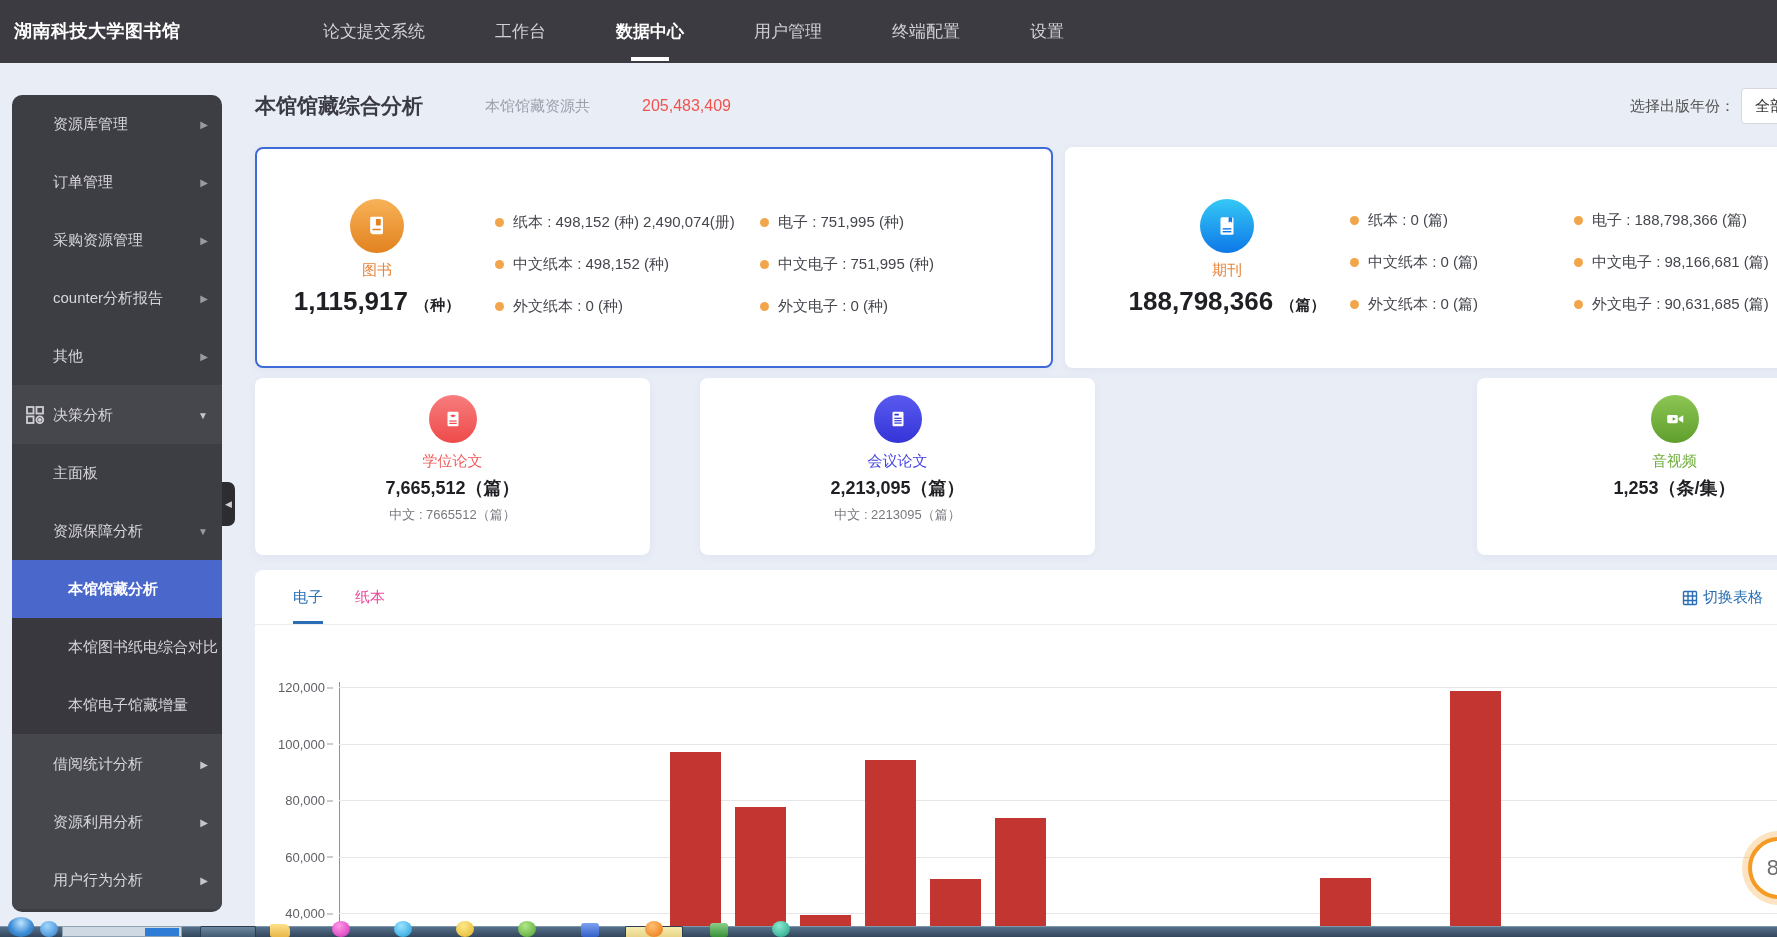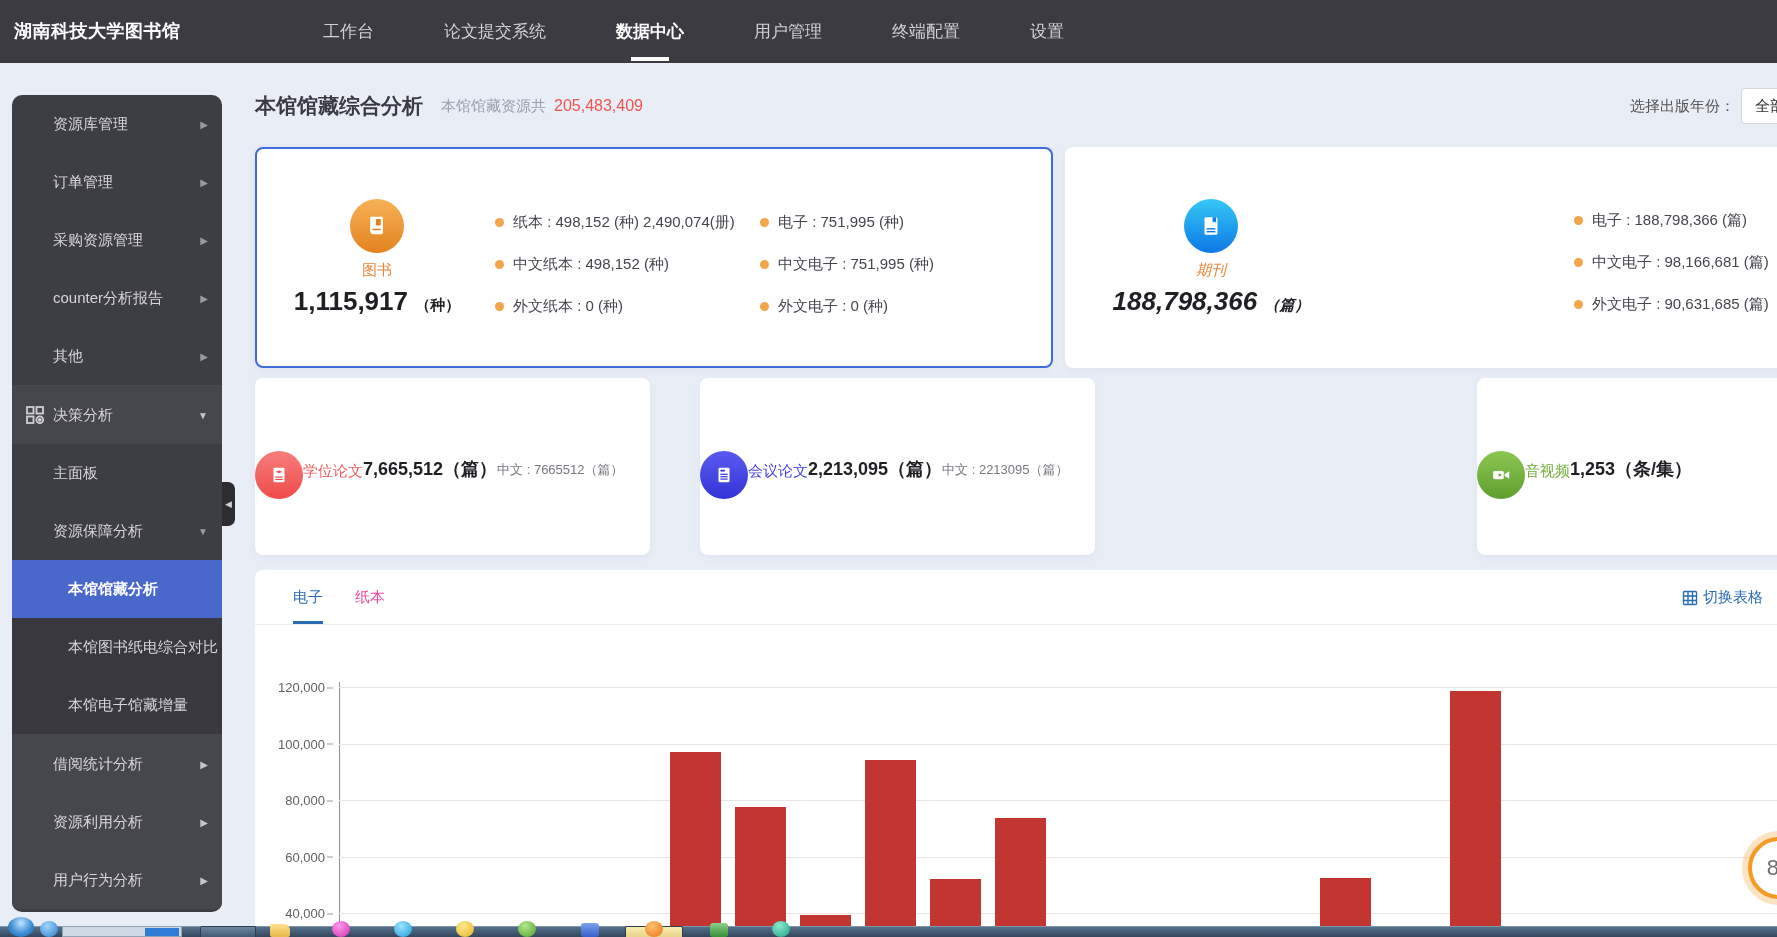--- a/index.html
+++ b/index.html
@@ -23,42 +23,42 @@
   .side-row.open { background:#46464d; }
   .side-row.sub2 { background:#38383e; }
   .side-row.active { background:#4a67cc; color:#ffffff; font-weight:bold; }
   .side-row .arr { position:absolute; right:14px; font-size:10px; color:#9a9aa0; }
   .side-row.open .arr { color:#c5c5ca; }
   .side-row .micon { position:absolute; left:12px; width:22px; height:22px; }
   .side-sep { height:1px; background:rgba(255,255,255,.06); }
   .collapse-handle { position:absolute; left:222px; top:482px; width:13px; height:44px; background:#2c2c31; border-radius:0 7px 7px 0; z-index:21; color:#cfcfd4; font-size:9px; display:flex; align-items:center; justify-content:center; cursor:pointer; }
 
   
-  .page-head { position:absolute; left:255px; top:88px; height:36px; display:flex; align-items:center; z-index:5; }
+  .page-head { position:absolute; left:255px; top:88px; height:36px; display:flex; align-items:center; z-index:5;gap:44px; }
   .page-title { font-size:21px; font-weight:bold; color:#3a3a45; }
   .page-sub { font-size:15px; color:#9aa0ab; margin-left:18px; }
   .page-total { font-size:16px; color:#f0544f; margin-left:8px; }
   .year-filter { position:absolute; left:1630px; top:88px; height:36px; display:flex; align-items:center; z-index:5; }
   .year-label { font-size:15px; color:#555; white-space:nowrap; }
   .year-select { margin-left:6px; width:90px; height:36px; background:#fff; border:1px solid #d5d8de; border-radius:4px; font-size:15px; color:#333; display:flex; align-items:center; padding-left:13px; cursor:pointer; }
 
   
   .bigcard { position:absolute; top:147px; height:221px; background:#fff; border-radius:8px; box-shadow:0 2px 8px rgba(60,80,140,.06); }
   .bigcard.selected { border:2px solid #3f6bd8; }
   .bigcard .hero { position:absolute; top:0; width:240px; height:100%; display:flex; flex-direction:column; align-items:center; justify-content:center; }
   .circle-ic { width:54px; height:54px; border-radius:50%; display:flex; align-items:center; justify-content:center; }
   .hero .cat { font-size:15px; margin-top:8px; }
   .hero .num { margin-top:6px; font-size:26px; font-weight:bold; color:#1f1f24; white-space:nowrap; }
   .hero .num .unit { font-size:15px; }
   .statcol { position:absolute; top:64px; display:flex; flex-direction:column; gap:23px; }
   .stat { display:flex; align-items:center; font-size:15px; color:#44464d; white-space:nowrap; }
   .stat .dot { width:9px; height:9px; border-radius:50%; background:#f2a54a; margin-right:9px; flex:0 0 auto; }
 
   
-  .smallcard { position:absolute; top:378px; width:395px; height:177px; background:#fff; border-radius:8px; box-shadow:0 2px 8px rgba(60,80,140,.06); display:flex; flex-direction:row; align-items:center; cursor:pointer; }
+  .smallcard { position:absolute; top:378px; width:395px; height:177px; background:#fff; border-radius:8px; box-shadow:0 2px 8px rgba(60,80,140,.06); display:flex; flex-direction:column; align-items:center; cursor:pointer; }
   .smallcard .circle-ic { width:48px; height:48px; margin-top:17px; }
   .smallcard .cat { font-size:15px; margin-top:9px; }
   .smallcard .num { font-size:18px; font-weight:bold; color:#1f1f24; margin-top:5px; }
   .smallcard .sub { font-size:13px; color:#77797f; margin-top:6px; }
 
   
   .chart-panel { position:absolute; left:255px; top:570px; width:1530px; height:367px; background:#fff; border-radius:8px 8px 0 0; overflow:hidden; }
   .tabs-row { position:absolute; left:0; top:0; width:100%; height:55px; border-bottom:1px solid #ececee; }
   .tab { position:absolute; top:0; height:54px; line-height:54px; font-size:15px; color:#ec4899; cursor:pointer; }
   .tab.t0 { left:38px; }
@@ -88,22 +88,22 @@
   .tb-folder { width:20px; height:13px; background:linear-gradient(#ffe08a,#e8b84a); border-radius:2px 6px 2px 2px; }
 </style>
 </head>
 <body>
 
 <div class="page">
 
   <header class="navbar">
     <div class="brand">湖南科技大学图书馆</div>
     <nav class="nav-items">
+      <div class="nav-item">论文提交系统</div>
       <div class="nav-item">工作台</div>
-      <div class="nav-item">论文提交系统</div>
       <div class="nav-item active">数据中心</div>
       <div class="nav-item">用户管理</div>
       <div class="nav-item">终端配置</div>
       <div class="nav-item">设置</div>
     </nav>
   </header>
 
   <aside class="sidebar">
     <div class="side-row">
       <span class="lbl">资源库管理</span>
@@ -219,31 +219,45 @@
           <span>中文电子 : 751,995 (种)</span>
         </div>
       <div class="stat">
           <span class="dot"></span>
           <span>外文电子 : 0 (种)</span>
         </div>
     </div>
   </section>
 
   <section class="bigcard" style="left:1065px; width:810px;">
-    <div class="hero" style="left:26px;font-style:italic;">
+    <div class="hero" style="left:42px;">
       <div class="circle-ic" style="background:linear-gradient(#35c8f5,#0d78e8);">
         <svg width="26" height="26" viewBox="0 0 24 24">
             <rect x="6" y="4" width="12" height="16" rx="1.4" fill="#fff"></rect>
             <path d="M13.5 4v5l1.6-1.2L16.7 9V4z" fill="#0d78e8"></path>
             <rect x="8" y="14" width="8" height="1.3" fill="#0d78e8"></rect>
             <rect x="8" y="16.6" width="8" height="1.3" fill="#0d78e8"></rect>
           </svg>
       </div>
       <div class="cat" style="color:#e8853b;">期刊</div>
       <div class="num"><span>188,798,366</span> <span class="unit">（篇）</span></div>
+    </div>
+    <div class="statcol" style="left:285px;">
+      <div class="stat">
+          <span class="dot"></span>
+          <span>纸本 : 0 (篇)</span>
+        </div>
+      <div class="stat">
+          <span class="dot"></span>
+          <span>中文纸本 : 0 (篇)</span>
+        </div>
+      <div class="stat">
+          <span class="dot"></span>
+          <span>外文纸本 : 0 (篇)</span>
+        </div>
     </div>
     <div class="statcol" style="left:509px;">
       <div class="stat">
           <span class="dot"></span>
           <span>电子 : 188,798,366 (篇)</span>
         </div>
       <div class="stat">
           <span class="dot"></span>
           <span>中文电子 : 98,166,681 (篇)</span>
         </div>

